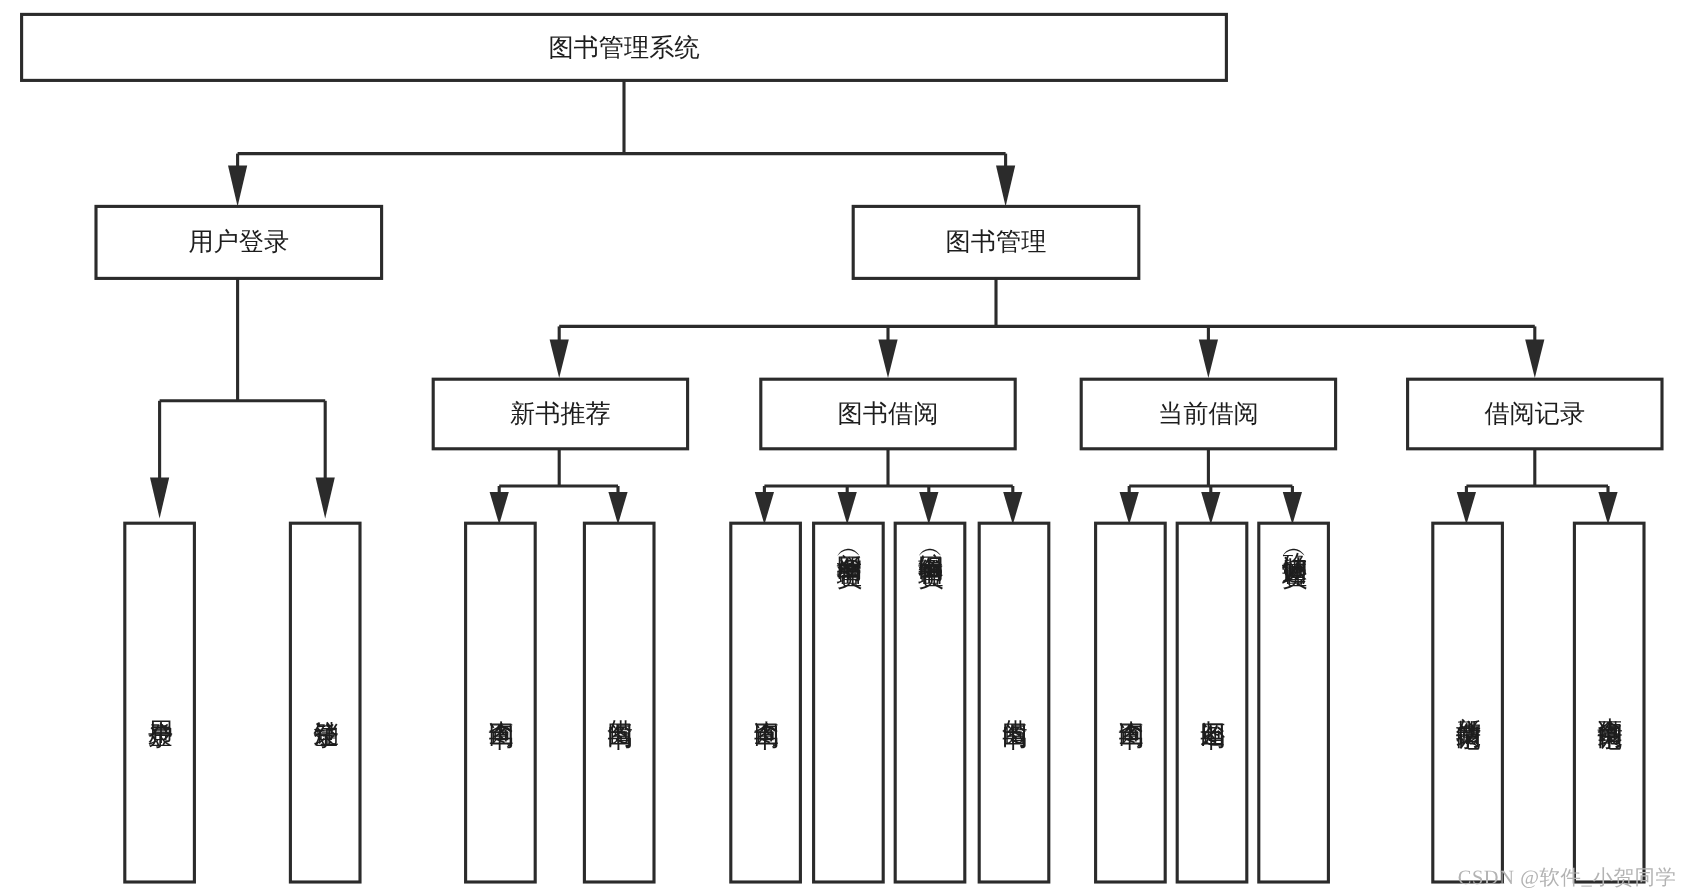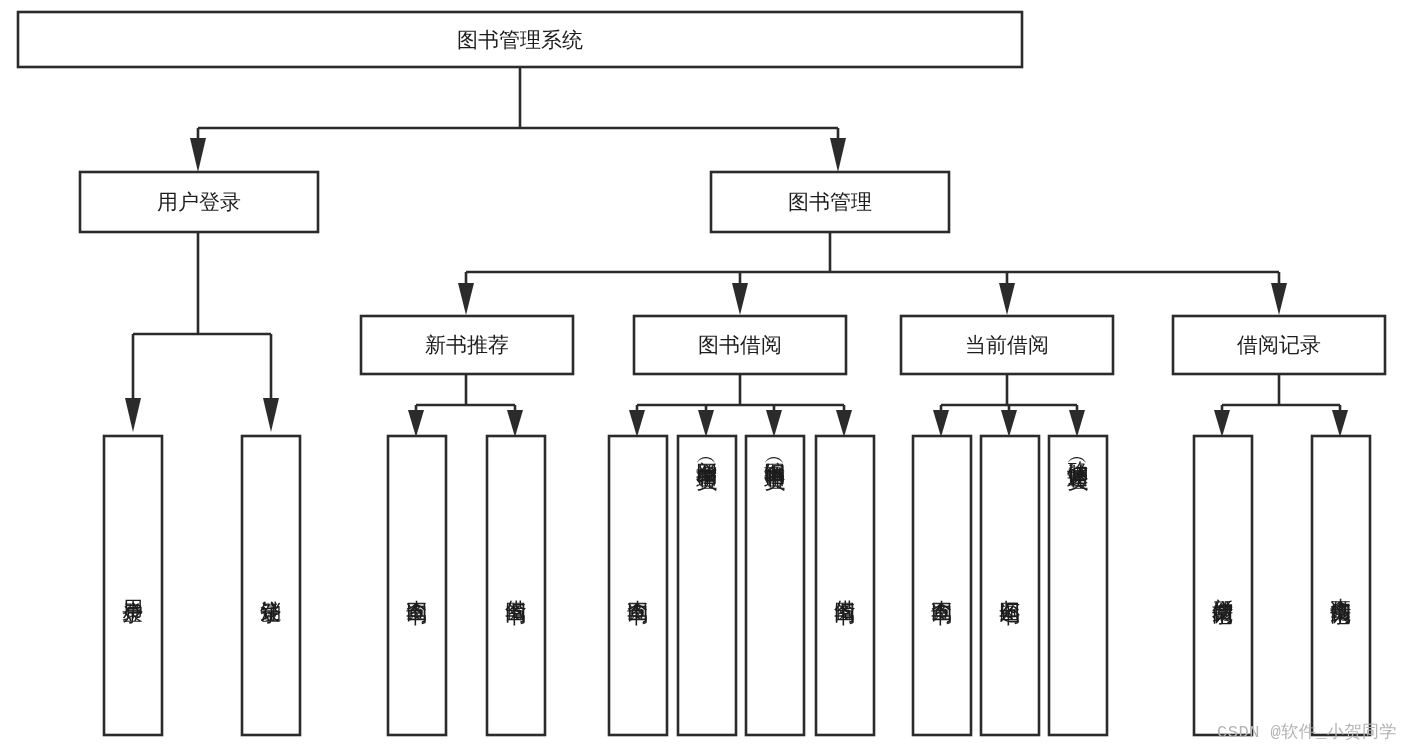--- a/index.html
+++ b/index.html
@@ -62,21 +62,21 @@
     font-size: 21px;
     line-height: 1.12;
     letter-spacing: 1.5px;
     color: #1d1d1d;
     white-space: nowrap;
   }
   #watermark {
     position: absolute;
     right: 8px;
     bottom: 4px;
-    font-family: Liberation Mono, monospace;
+    font-family: Liberation Serif, serif;
     font-size: 17px;
     color: #b3b3b3;
     letter-spacing: 0.5px;
     white-space: nowrap;
   }
 </style>
 </head>
 <body>
 
 <div id="diagram-root">

